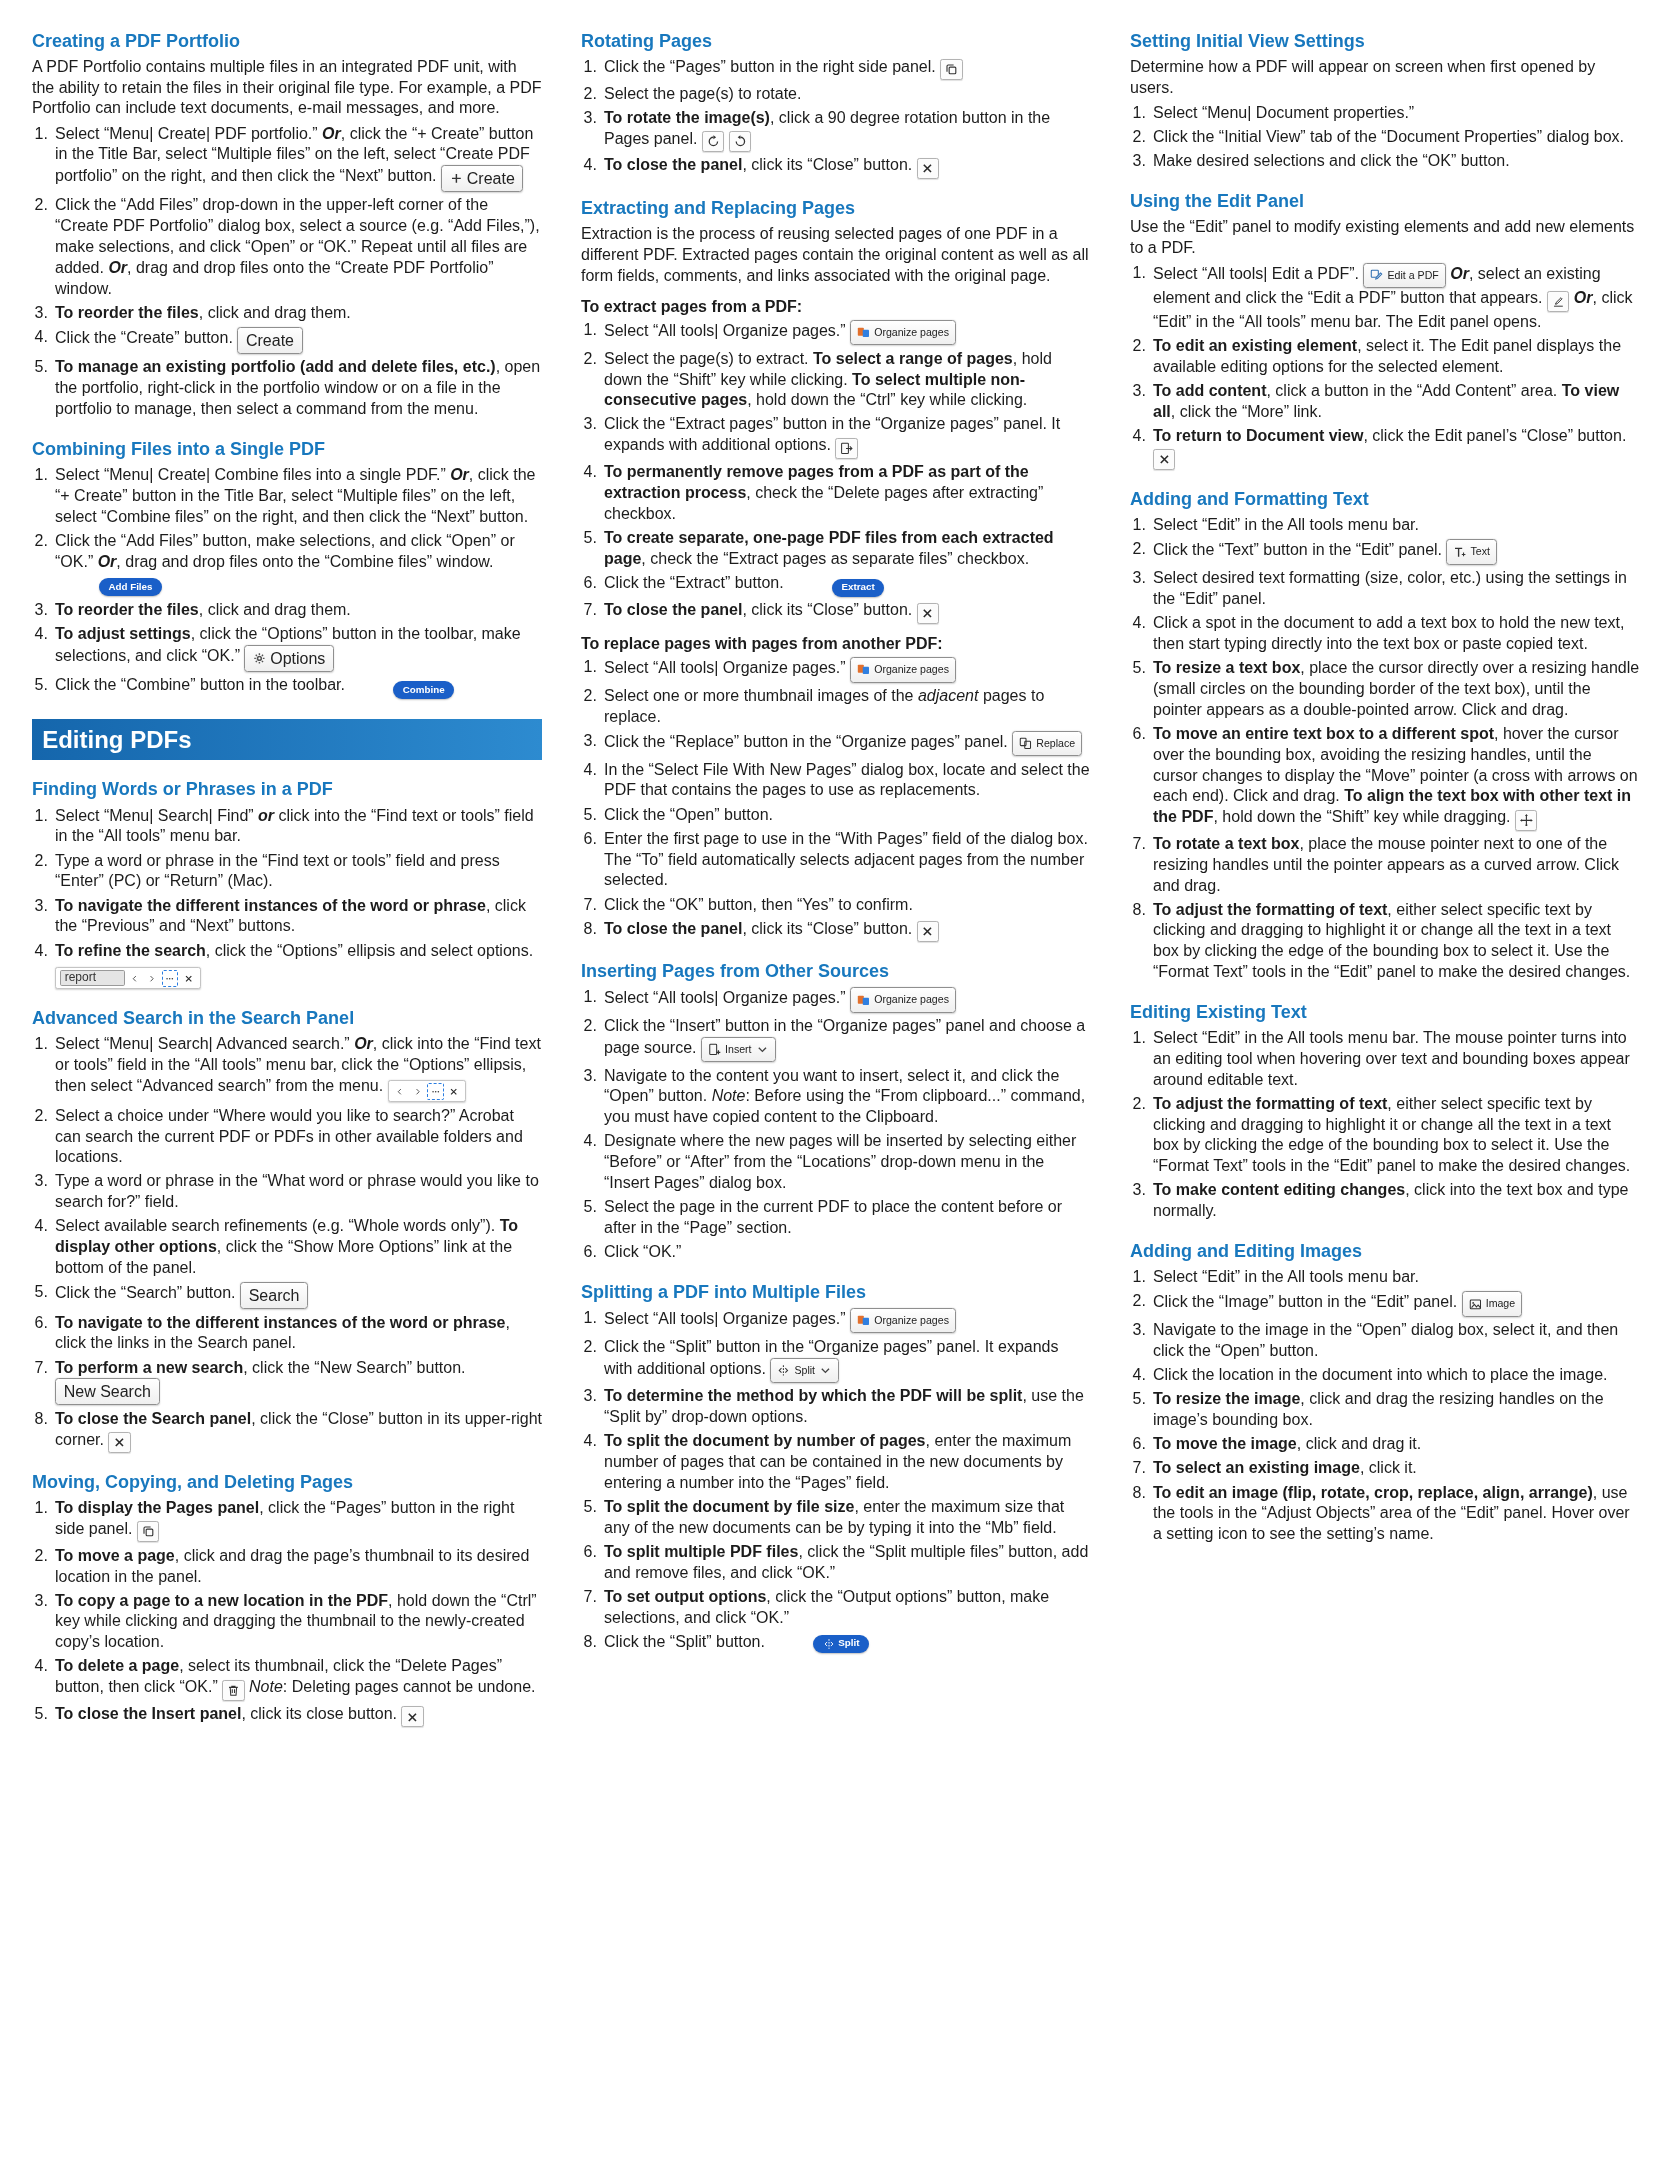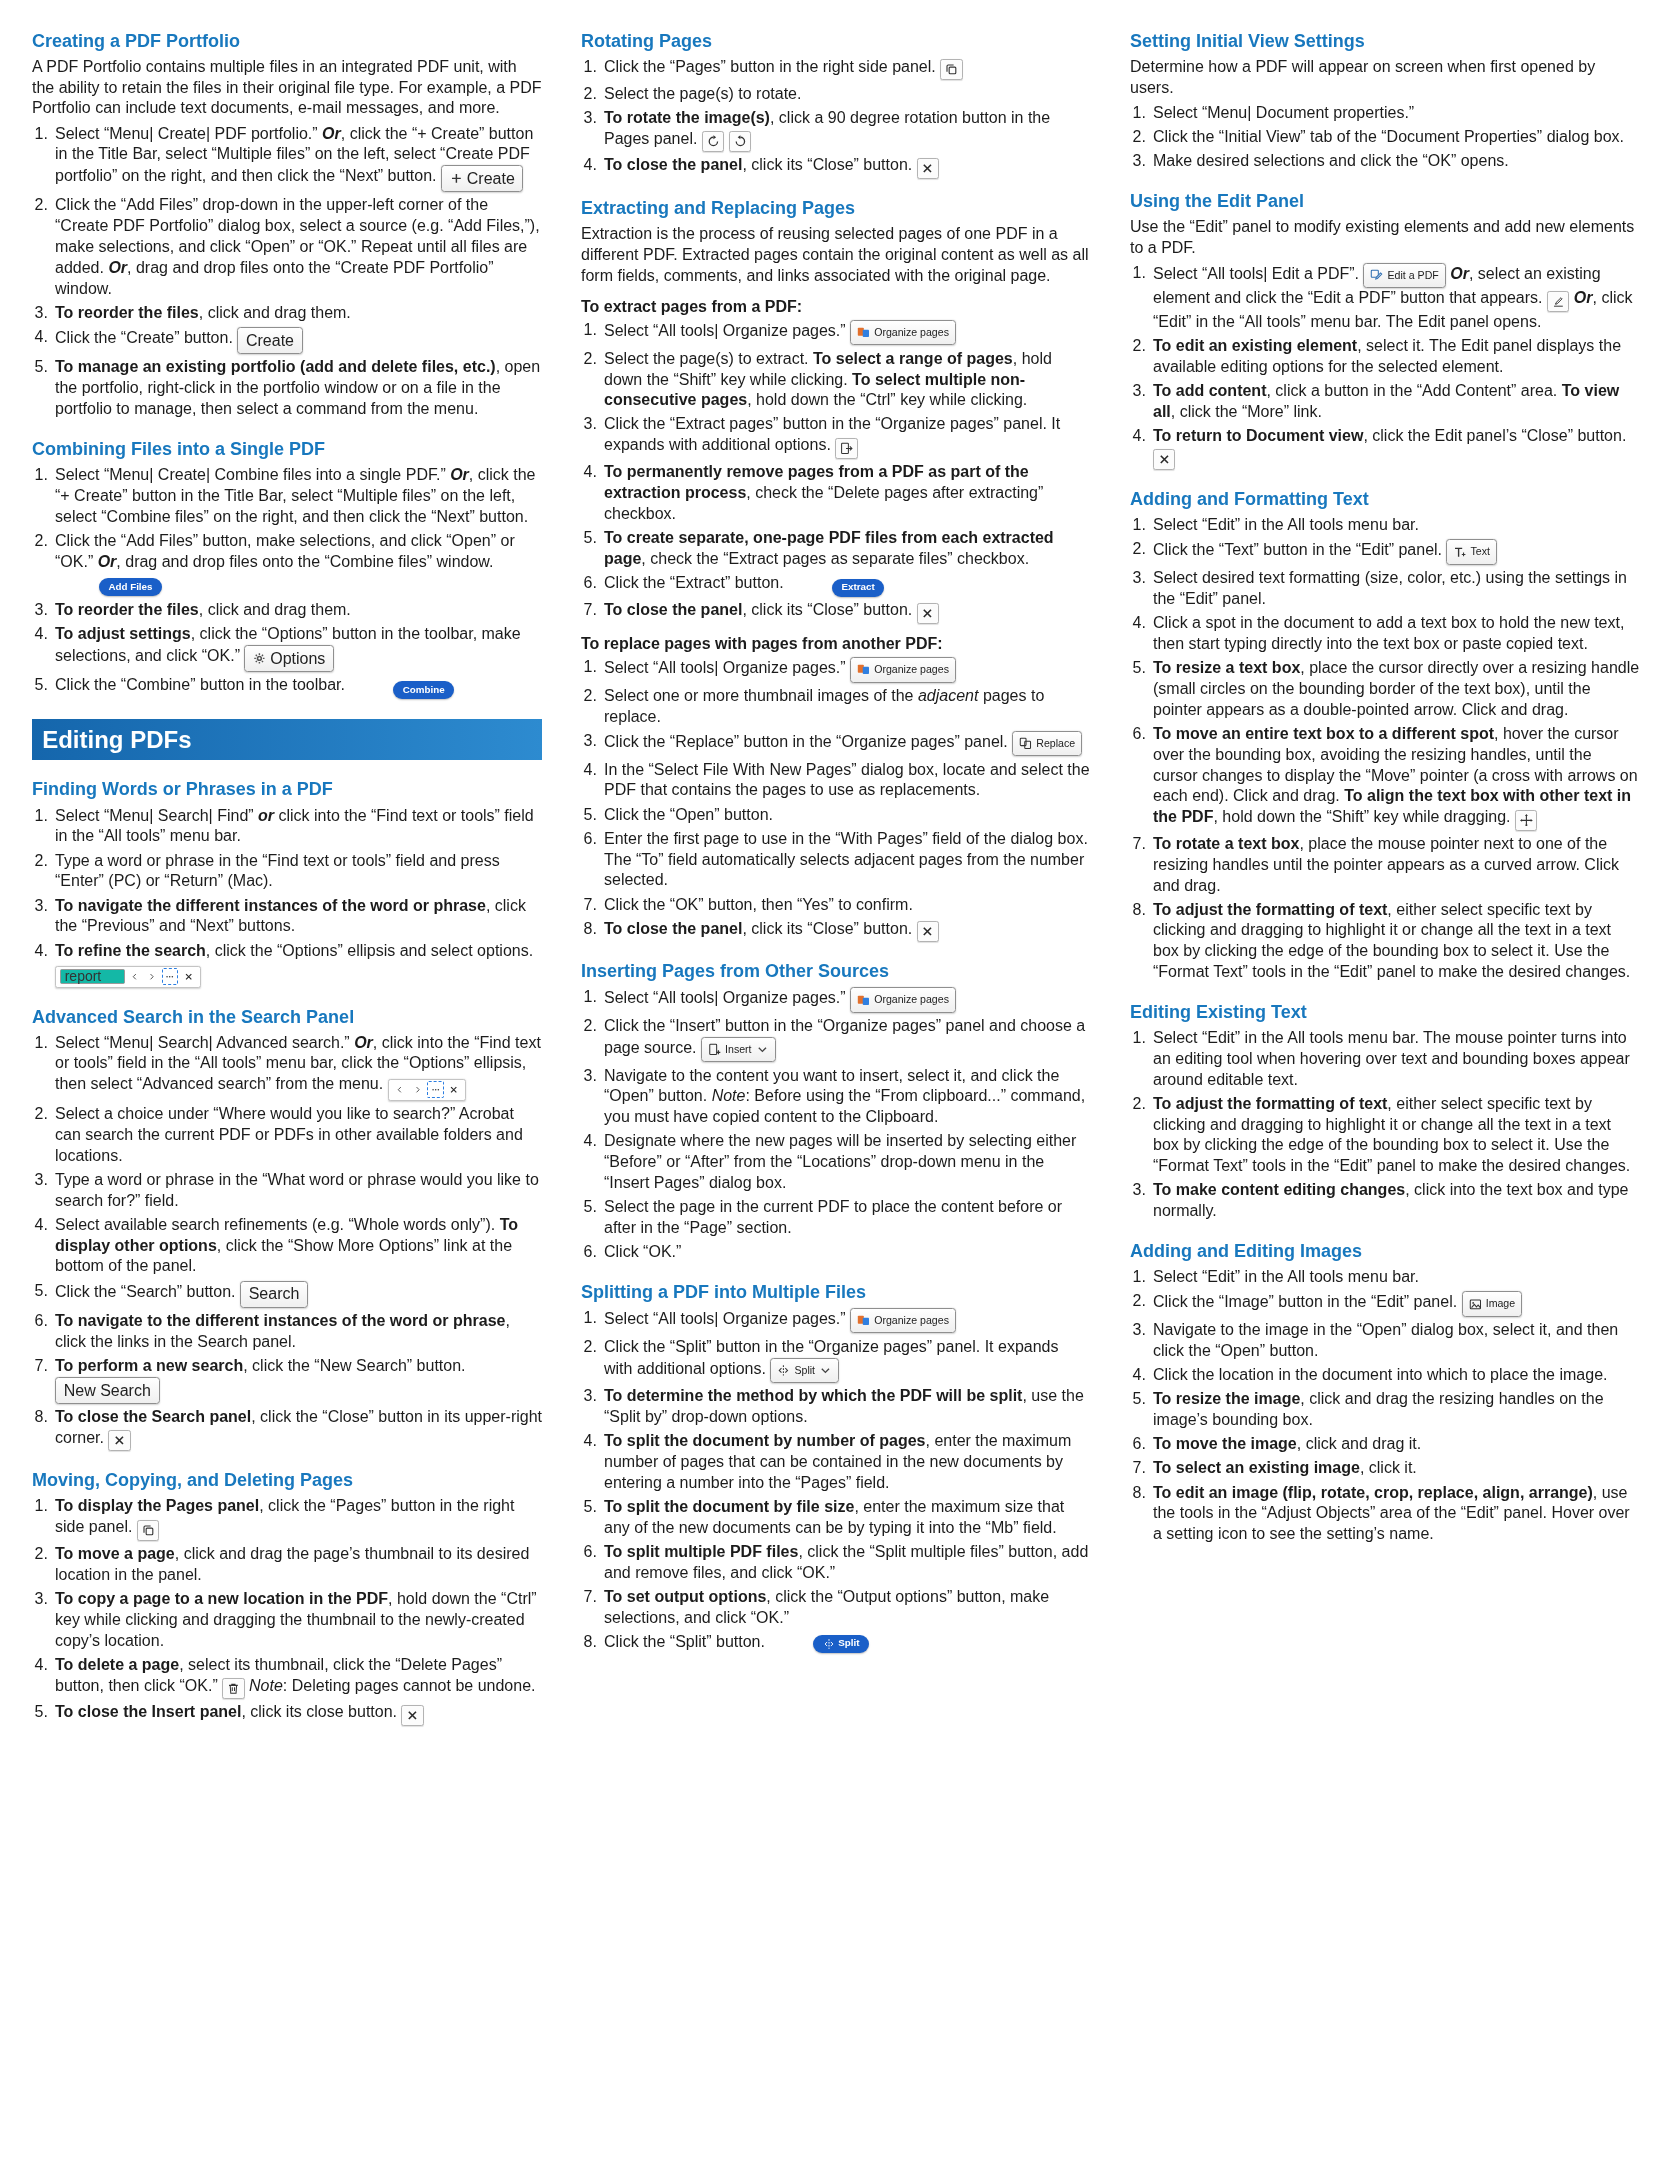--- a/index.html
+++ b/index.html
@@ -75,22 +75,22 @@
   .btn-outline .icon svg{width:12.8px;height:12.8px;}
   .findbar,.navset{
     display:inline-flex;align-items:center;gap:2.6px;
     border:0.9px solid #c4c4c4;border-radius:2.6px;background:#ffffff;
     padding:1.7px 4.3px;vertical-align:-5.1px;
     box-shadow:0 0.9px 1.7px rgba(0,0,0,.18);
   }
   .findbar-field{
     display:inline-flex;align-items:center;
     min-width:56px;height:13.6px;
-    border:0.9px solid #9a9a9a;border-radius:1.7px;background:#14b8a6;
-    font-size:14px;color:#333;padding:0 3.4px;
+    border:0.9px solid #9a9a9a;border-radius:1.7px;background:#e5e5e5;
+    font-size:12px;color:#333;padding:0 3.4px;
   }
   .mini{
     display:inline-flex;align-items:center;justify-content:center;
     width:14.5px;height:14.5px;border-radius:1.7px;background:#fff;
   }
   .mini svg{width:9.4px;height:9.4px;display:block;}
   .mini.dashed{border:0.9px dashed #2a7de1;}
 </style>
 </head>
 <body>
@@ -413,21 +413,21 @@
             <span class="btn-label">Split</span>
           </span></li>
       </ol>
     </section>
   <section class="col">
       <h2 class="heading">Setting Initial View Settings</h2>
       <p class="intro">Determine how a PDF will appear on screen when first opened by users.</p>
       <ol class="steps">
         <li class="step"><span>Select “Menu| Document properties.”</span></li>
         <li class="step"><span>Click the “Initial View” tab of the “Document Properties” dialog box.</span></li>
-        <li class="step"><span>Make desired selections and click the “OK” opens.</span></li>
+        <li class="step"><span>Make desired selections and click the “OK” button.</span></li>
       </ol>
       <h2 class="heading">Using the Edit Panel</h2>
       <p class="intro">Use the “Edit” panel to modify existing elements and add new elements to a PDF.</p>
       <ol class="steps">
         <li class="step"><span>Select “All tools| Edit a PDF”. </span><span class="btn-outline sm">
             <span class="icon">
               <svg viewBox="0 0 16 16" fill="none" stroke="#2f6fb2" stroke-width="1.3">
                 <rect x="1.6" y="1.6" width="8.8" height="8.8" rx="1"></rect>
                 <path d="M14.6 6.4l-5.4 5.4-2 .6.6-2 5.4-5.4z" fill="#fff"></path>
               </svg>

